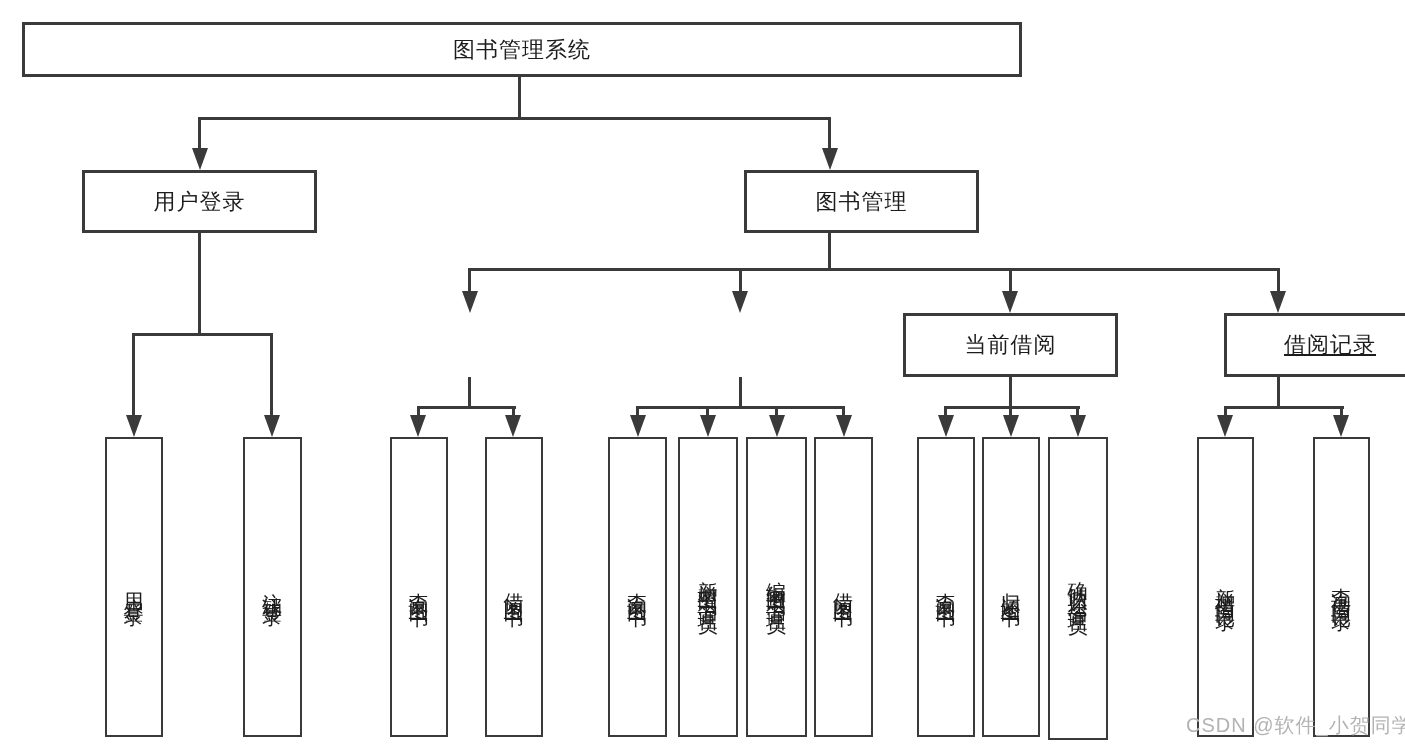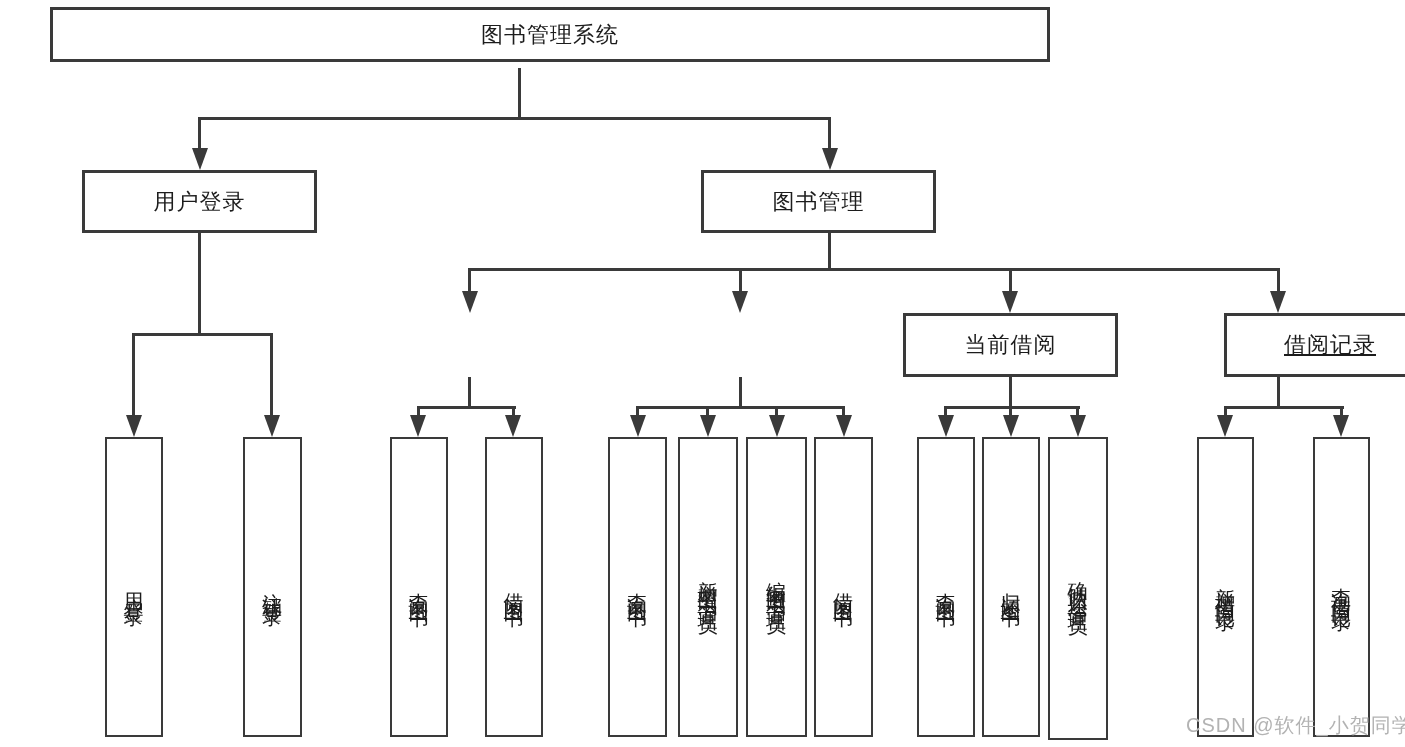--- a/index.html
+++ b/index.html
@@ -112,28 +112,28 @@
   <div class="ar" style="left:1003px; top:415px;"></div>
   <div class="ar" style="left:1070px; top:415px;"></div>
 
   <div class="ln" style="left:1277px; top:377px; width:3px; height:31px;"></div>
   <div class="ln" style="left:1224px; top:406px; width:120px; height:3px;"></div>
   <div class="ln" style="left:1224px; top:406px; width:3px; height:10px;"></div>
   <div class="ln" style="left:1340px; top:406px; width:3px; height:10px;"></div>
   <div class="ar" style="left:1217px; top:415px;"></div>
   <div class="ar" style="left:1333px; top:415px;"></div>
 
-  <div class="bx" style="left:22px; top:7px; width:1000px; height:55px;margin-left:28px;">
+  <div class="bx" style="left:22px; top:22px; width:1000px; height:55px;">
     <span>图书管理系统</span>
   </div>
 
   <div class="bx" style="left:82px; top:170px; width:235px; height:63px;">
     <span>用户登录</span>
   </div>
-  <div class="bx" style="left:701px; top:170px; width:235px; height:63px;justify-content:center;">
+  <div class="bx" style="left:744px; top:170px; width:235px; height:63px;justify-content:center;">
     <span>图书管理</span>
   </div>
 
   <div class="bx" style="left:903px; top:313px; width:215px; height:64px;">
     <span>当前借阅</span>
   </div>
   <div class="bx" style="left:1224px; top:313px; width:212px; height:64px;text-decoration:underline;">
     <span>借阅记录</span>
   </div>
 

